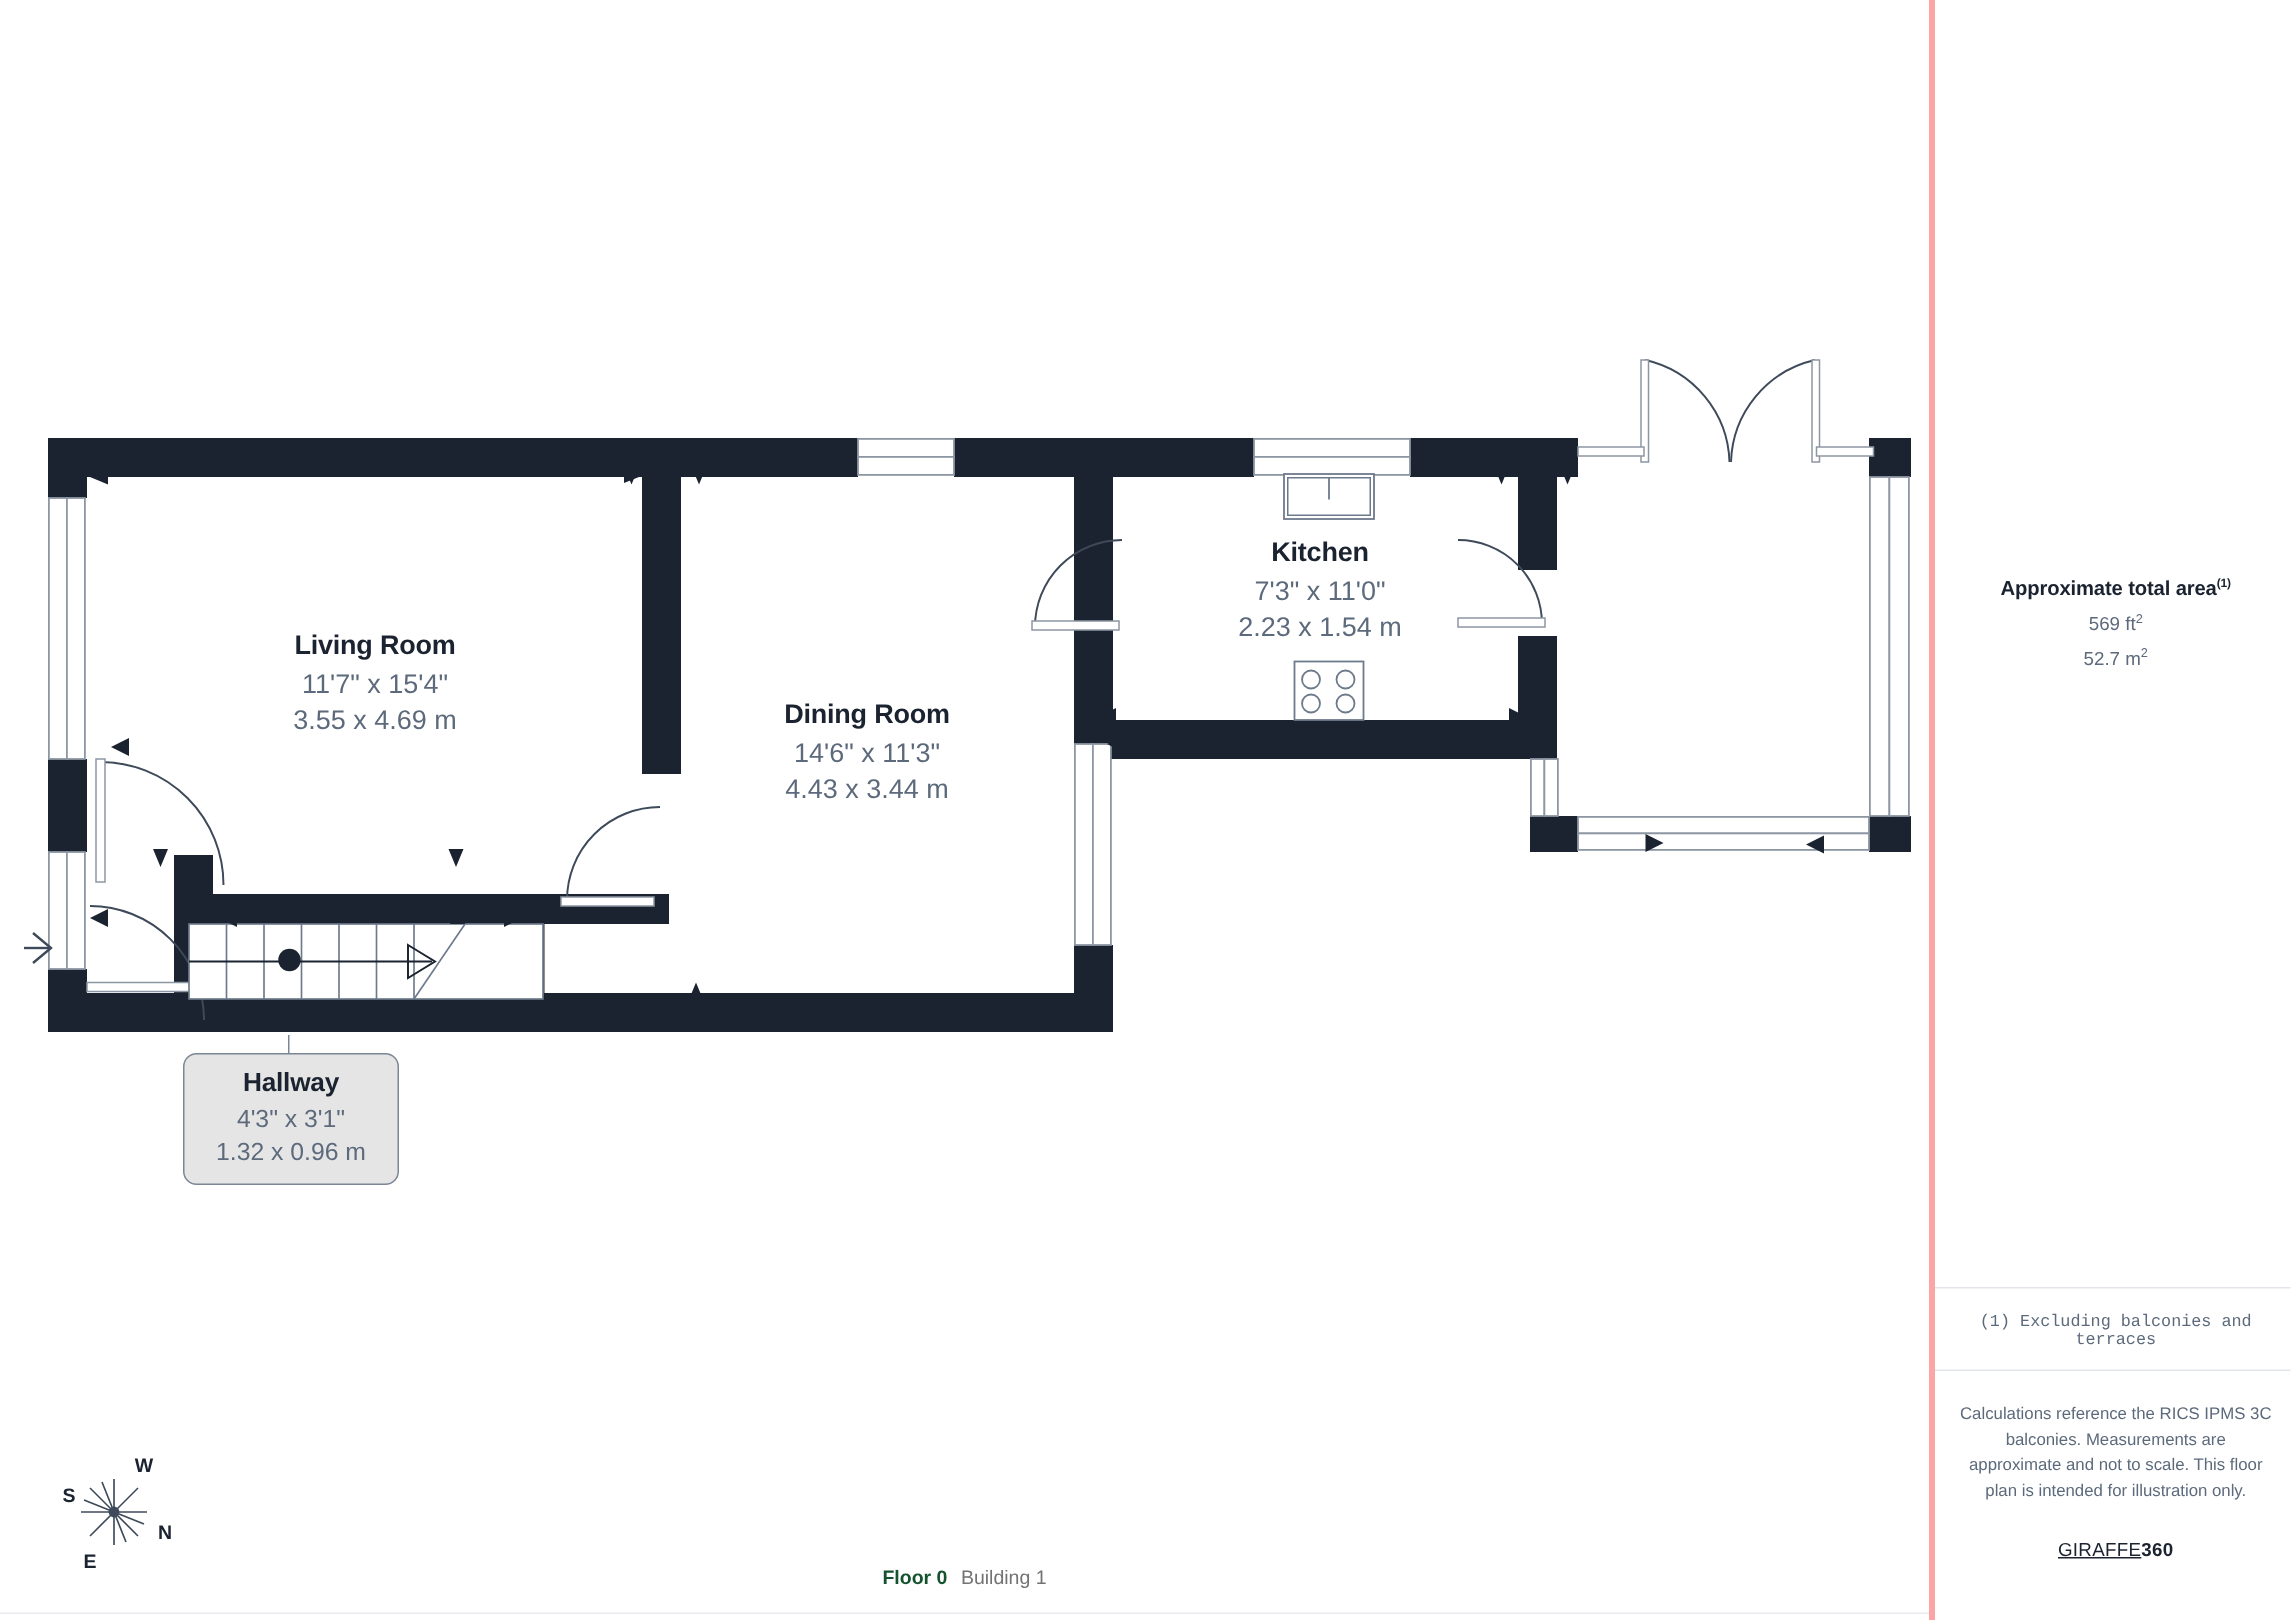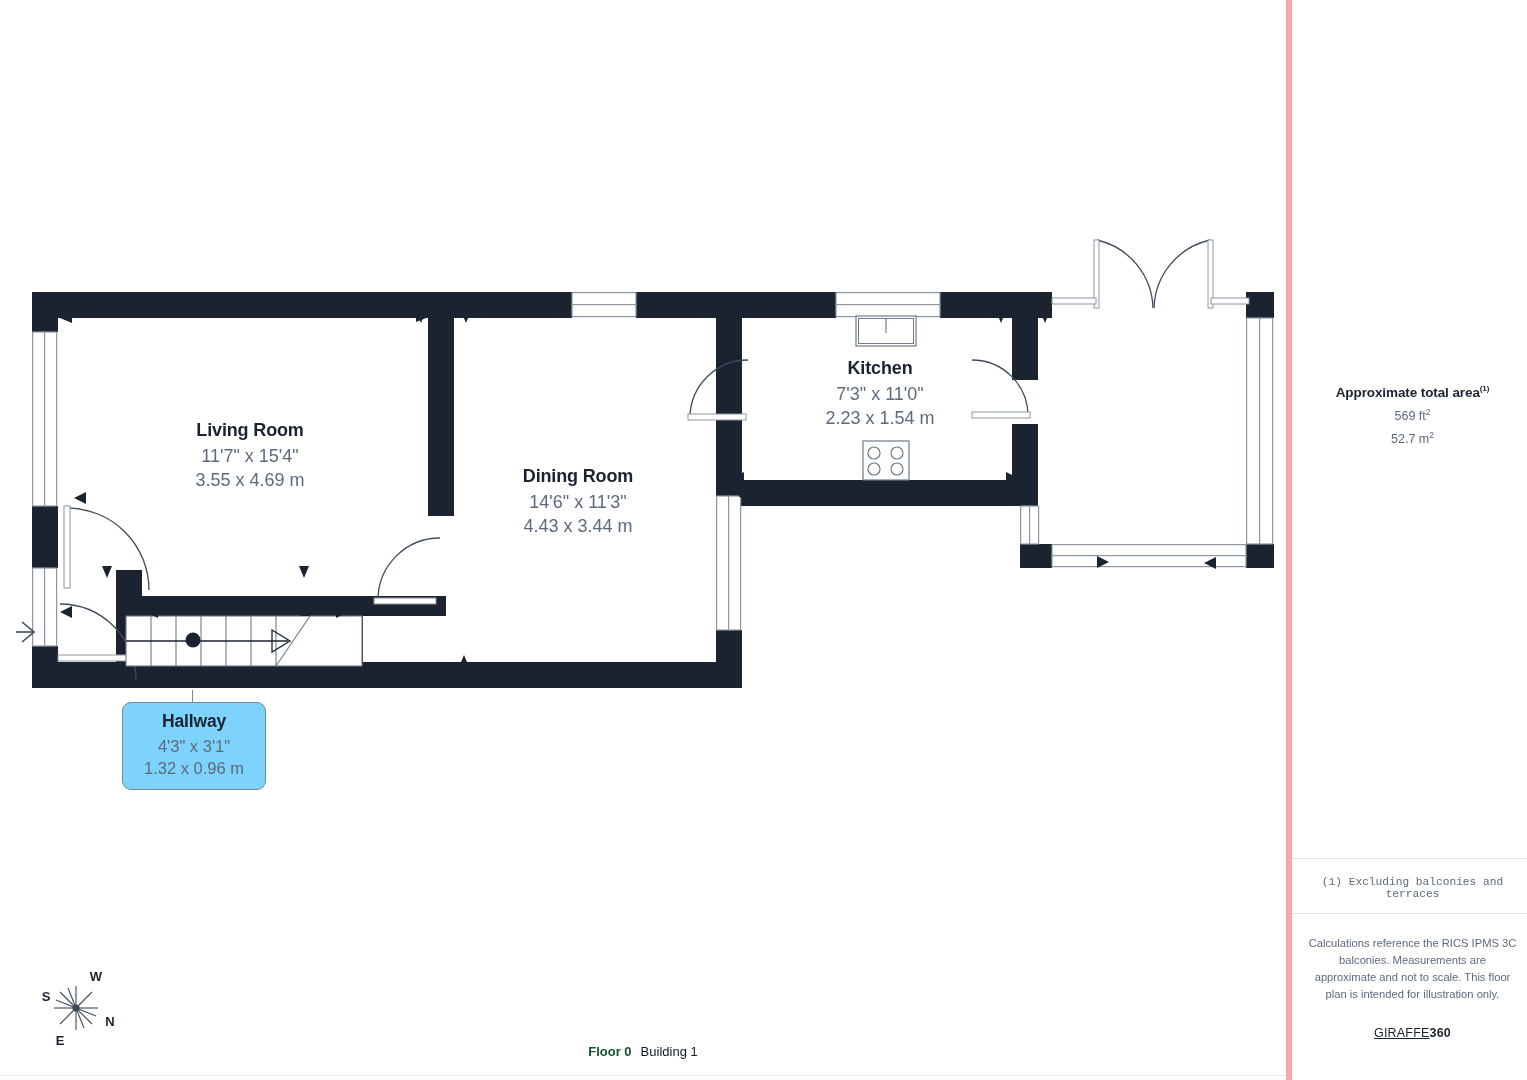--- a/index.html
+++ b/index.html
@@ -21,21 +21,21 @@
     inset: 0;
   }
 
   
   #side-panel {
     position: absolute;
     left: 1286px;
     top: 0;
     width: 241px;
     height: 1080px;
-    border-left: 6px solid #fca5a5;
+    border-left: 4px solid #fca5a5;
     box-sizing: border-box;
   }
   #area-block {
     position: absolute;
     top: 384px;
     left: 0;
     width: 241px;
     text-align: center;
   }
   #area-title {
@@ -112,21 +112,21 @@
   }
   #footer {
     position: absolute;
     left: 0;
     top: 1044px;
     width: 1286px;
     text-align: center;
     font-size: 13px;
   }
   #footer .floor-label { font-weight: bold; color: #14532d; }
-  #footer .building-label { color: #0f172a; margin-left: 9px; }
+  #footer .building-label { color: #737373; margin-left: 9px; }
 
   
   #compass { position: absolute; left: 24px; top: 962px; width: 104px; height: 88px; }
 
   
   .room-label { position: absolute; text-align: center; }
   .room-name {
     font-size: 18px;
     font-weight: bold;
     color: #1b2330;
@@ -151,21 +151,21 @@
   #label-kitchen  { left: 778px; top: 358px; width: 204px; }
   #label-orangery { left: 1046px; top: 383px; width: 200px; }
 
   
   #label-hallway {
     left: 122px; top: 702px;
     width: 142px;
     padding: 8px 0 11px 0;
     border: 1.4px solid #7c8796;
     border-radius: 9px;
-    background: #7dd3fc;
+    background: #e5e5e5;
   }
   #label-hallway .room-name { font-size: 17.5px; }
   #label-hallway .room-imp,
   #label-hallway .room-met { font-size: 16.5px; }
   #hallway-leader {
     position: absolute;
     left: 192px; top: 690px;
     width: 1.4px; height: 14px;
     background: #7c8796;
   }

